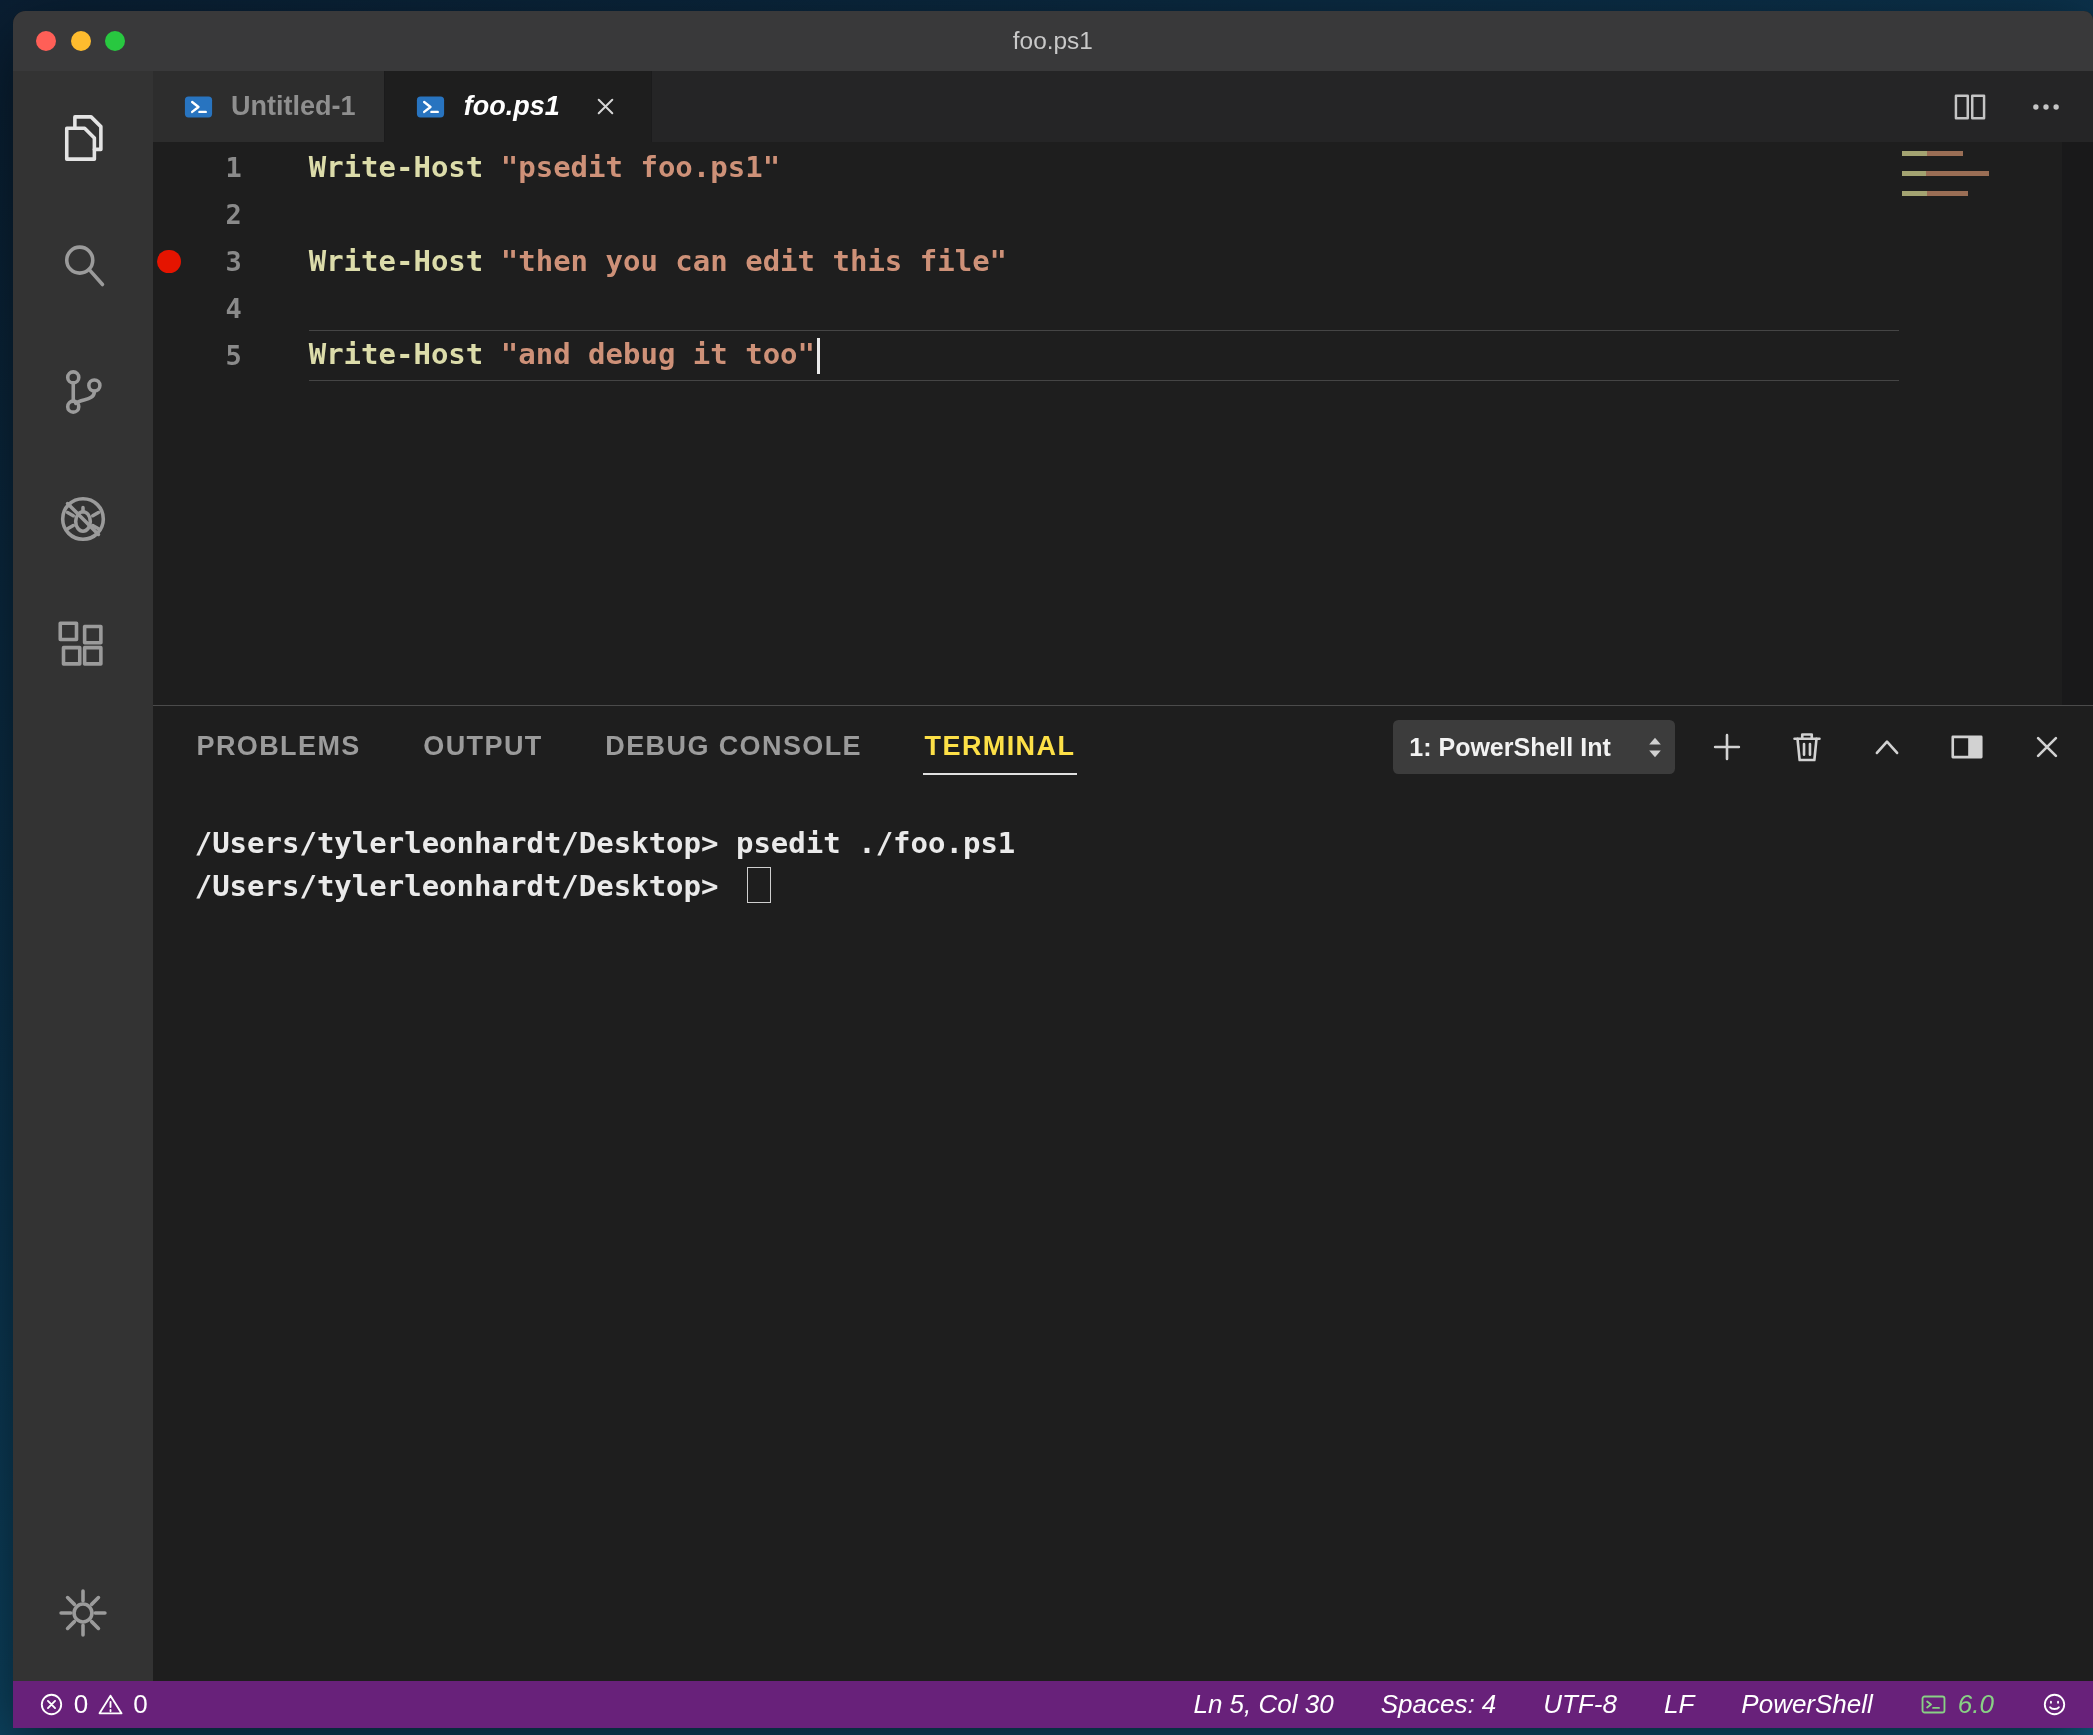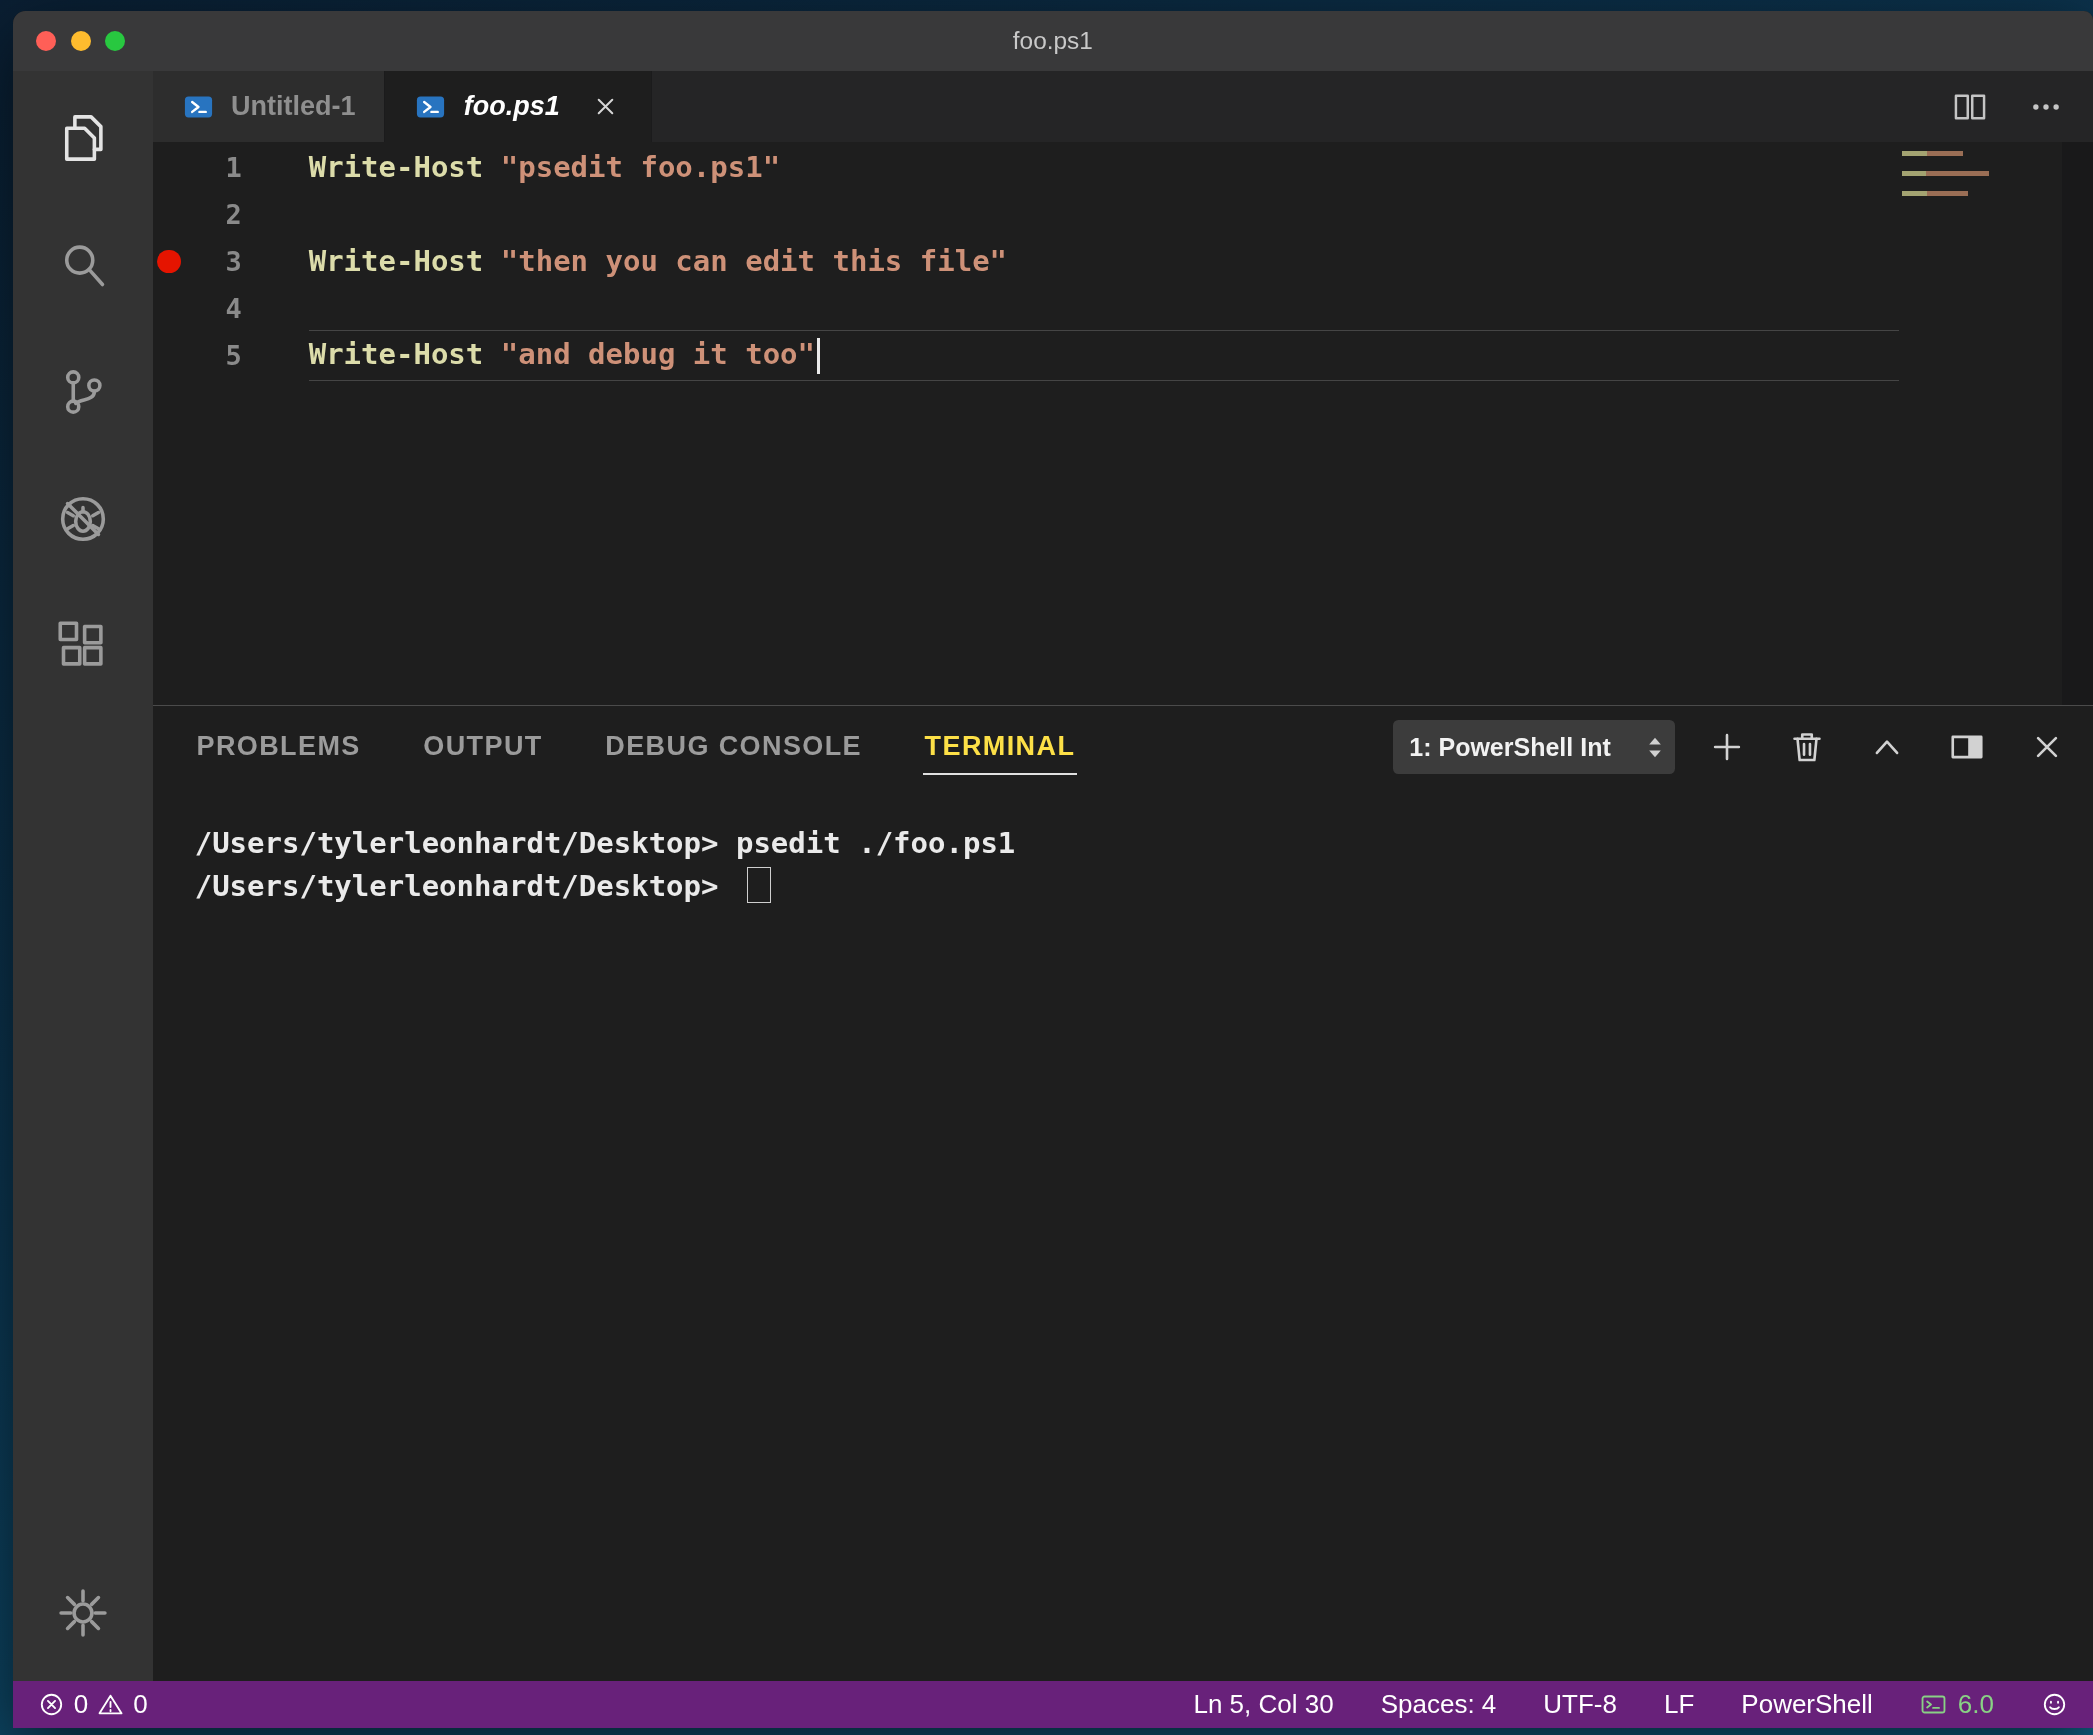--- a/index.html
+++ b/index.html
@@ -69,21 +69,21 @@
   .panel-actions .icon{width:38px;height:38px;}
   .terminal{flex:1;padding:33px 0 0 42px;font-family:"DejaVu Sans Mono",monospace;font-size:29px;color:#eaeaea;}
   .term-line{line-height:43px;white-space:pre;}
   .term-caret{display:inline-block;width:22px;height:34px;border:1.8px solid #cfcfcf;margin-left:11px;vertical-align:-7.2px;}
   
   .statusbar{height:47px;flex:0 0 47px;background:var(--accent,#68217a);display:flex;align-items:center;
     color:#ffffff;font-size:26px;padding:0 25px;}
   .sb-left{display:flex;align-items:center;gap:18px;}
   .sb-group{display:flex;align-items:center;gap:9px;}
   .s-icon{width:27px;height:27px;display:inline-block;}
-  .sb-right{margin-left:auto;display:flex;align-items:center;gap:47px;}
+  .sb-right{margin-left:auto;display:flex;align-items:center;gap:47px;font-style:italic;}
   .sb-item{cursor:default;white-space:nowrap;}
   .sb-ps{display:flex;align-items:center;gap:11px;}
   .green{color:var(--green,#89d185);}
   .icon{display:inline-block;}
   .icon svg{width:100%;height:100%;display:block;}
 </style>
 </head>
 <body>
 
 <div class="desktop">

